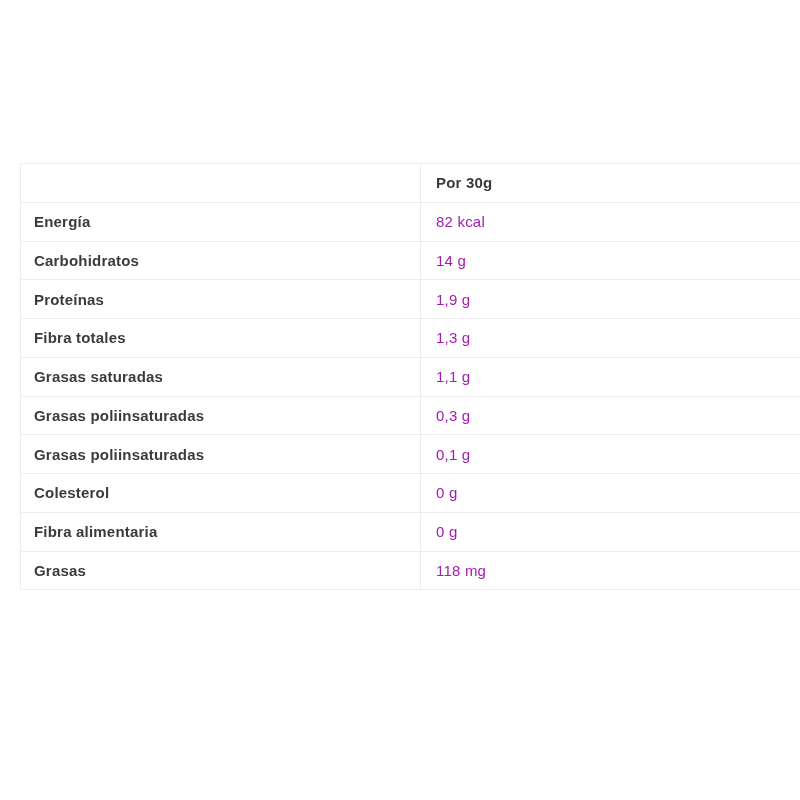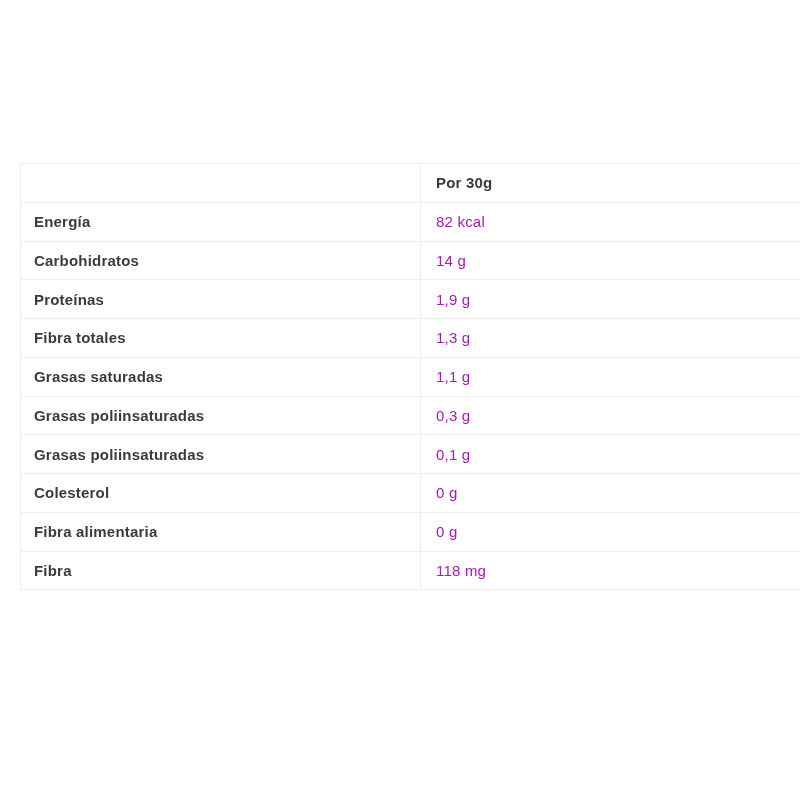--- a/index.html
+++ b/index.html
@@ -109,19 +109,19 @@
     <td class="col-value">0 g</td>
   </tr>
 
 
   <tr>
     <td class="col-label">Fibra alimentaria</td>
     <td class="col-value">0 g</td>
   </tr>
 
   <tr>
-    <td class="col-label">Fibra</td>
+    <td class="col-label">Grasas</td>
     <td class="col-value">118 mg</td>
   </tr>
 </tbody>
     </table>
   </div>
 </div>
 
 </body></html>

